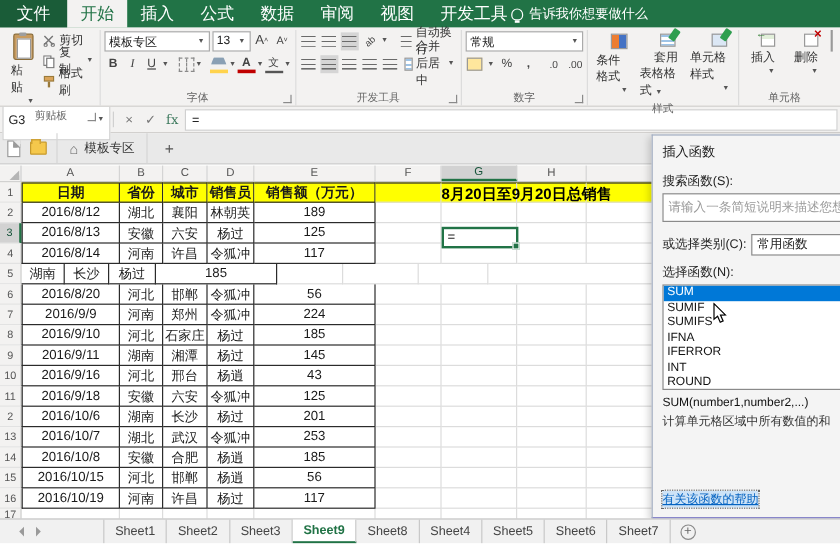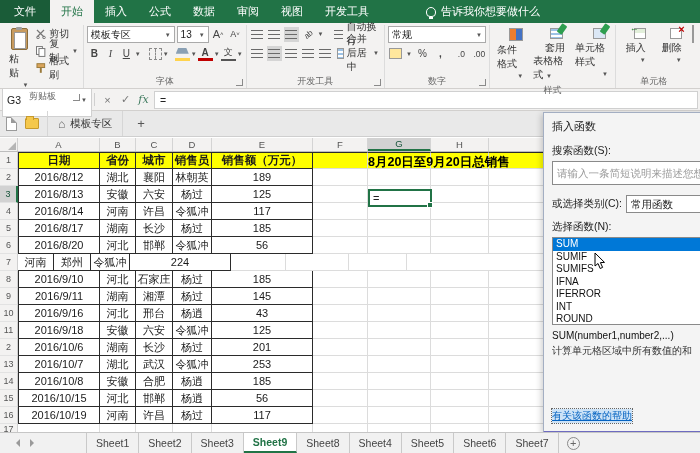--- a/index.html
+++ b/index.html
@@ -2,21 +2,21 @@
 <html><head>
 <meta charset="utf-8">
 <style>
   * { margin:0; padding:0; box-sizing:border-box; }
   html,body { width:700px; height:453px; overflow:hidden; }
   body { font-family:"Liberation Sans","DejaVu Sans",sans-serif; background:#fff; position:relative; }
   .screen { position:absolute; inset:0; width:700px; height:453px; overflow:hidden; background:#fff; }
 
   
   .tabbar { height:23px; background:#217346; display:flex; align-items:stretch; }
-  .rtab { color:#fff; font-size:11px; padding:0 11px; display:flex; align-items:center; cursor:default; }
+  .rtab { color:#fff; font-size:14px; padding:0 11px; display:flex; align-items:center; cursor:default; }
   .rtab.file { background:#1a5c38; padding:0 14px; }
   .rtab.active { background:#f3f2f1; color:#217346; }
   .tellme { display:flex; align-items:center; gap:5px; color:#fff; font-size:11px; margin-left:14px; }
   .bulb { width:10px; height:10px; border:1px solid #fff; border-radius:50% 50% 40% 40%; position:relative; }
   .bulb:after { content:""; position:absolute; left:2px; right:2px; bottom:-3px; height:2px; background:#fff; }
 
   
   .ribbon { height:66px; background:#f3f2f1; border-bottom:1px solid #d2d0ce; display:flex; align-items:stretch; padding:2px 0 0 2px; position:relative; }
   .rgroup { display:flex; flex-direction:column; border-right:1px solid #dcdcdc; padding:1px 3px 0 3px; position:relative; }
   .rgroup-main { flex:1; display:flex; align-items:flex-start; gap:2px; }
@@ -51,21 +51,21 @@
   .i-del { width:12px; height:11px; border:1px solid #999; background:#fff; position:relative; }
   .i-del:after { content:"×"; position:absolute; right:-4px; top:-6px; color:#c00000; font-weight:bold; font-size:11px; }
   .i-ins:after { content:"←"; position:absolute; left:-5px; top:-6px; color:#2e7d32; font-size:9px; }
   .mini { font-size:8.5px; color:#444; }
 
   
   .fbar { height:22px; background:#f3f2f1; border-bottom:1px solid #d2d0ce; display:flex; align-items:center; padding:2px 2px; gap:2px; }
   .namebox { width:90px; height:18px; background:#fff; border:1px solid #d0d0d0; display:flex; align-items:center; font-size:10.5px; color:#222; padding:16px 4px; justify-content:space-between; }
   .fbtns { display:flex; align-items:center; gap:1px; border-left:1px solid #d0d0d0; padding-left:4px; }
   .fbtn { width:17px; text-align:center; font-size:11px; color:#777; }
-  .fx { font-family:"DejaVu Serif","Liberation Serif",serif; font-style:italic; color:#3e7a5e; }
+  .fx { font-family:"DejaVu Serif","Liberation Serif",serif; color:#3e7a5e; }
   .fvalue { flex:1; height:18px; background:#fff; border:1px solid #d0d0d0; font-size:10.5px; color:#222; padding:0 5px; line-height:17px; }
 
   
   .docbar { height:26px; background:#e9e9e9; border-bottom:1px solid #cfcfcf; display:flex; align-items:center; padding:0 6px; gap:8px; }
   .doctab { display:flex; align-items:center; gap:5px; font-size:10.5px; color:#333; padding:0 10px; height:100%; border-left:1px solid #d6d6d6; border-right:1px solid #d6d6d6; }
   .home { font-size:12px; color:#666; }
   .plus { font-size:13px; color:#555; padding:0 6px; }
 
   
   .sheet { position:absolute; top:138px; bottom:21px; left:0; right:0; background:#fff; display:flex; flex-direction:column; }
@@ -429,21 +429,20 @@
           <div class="cell col-d">令狐冲</div>
           <div class="cell col-e">117</div>
           <div class="cell empty col-f"></div>
           <div class="cell empty col-g"></div>
           <div class="cell empty col-h"></div>
           <div class="cell empty col-i"></div>
         </div>
 
         <div class="sheet-row">
           <div class="rownum">5</div>
-          <div class="cell first col-a">2016/8/17</div>
           <div class="cell col-b">湖南</div>
           <div class="cell col-c">长沙</div>
           <div class="cell col-d">杨过</div>
           <div class="cell col-e">185</div>
           <div class="cell empty col-f"></div>
           <div class="cell empty col-g"></div>
           <div class="cell empty col-h"></div>
           <div class="cell empty col-i"></div>
         </div>
 
@@ -455,20 +454,21 @@
           <div class="cell col-d">令狐冲</div>
           <div class="cell col-e">56</div>
           <div class="cell empty col-f"></div>
           <div class="cell empty col-g"></div>
           <div class="cell empty col-h"></div>
           <div class="cell empty col-i"></div>
         </div>
 
         <div class="sheet-row">
           <div class="rownum">7</div>
+          <div class="cell first col-a">2016/9/9</div>
           <div class="cell col-b">河南</div>
           <div class="cell col-c">郑州</div>
           <div class="cell col-d">令狐冲</div>
           <div class="cell col-e">224</div>
           <div class="cell empty col-f"></div>
           <div class="cell empty col-g"></div>
           <div class="cell empty col-h"></div>
           <div class="cell empty col-i"></div>
         </div>
 

